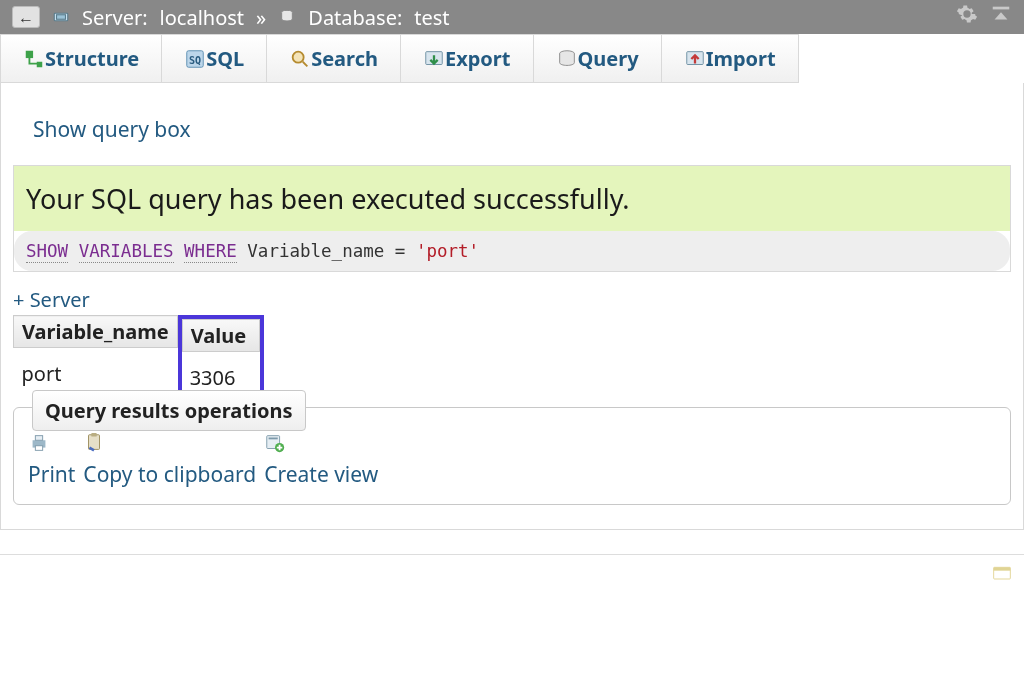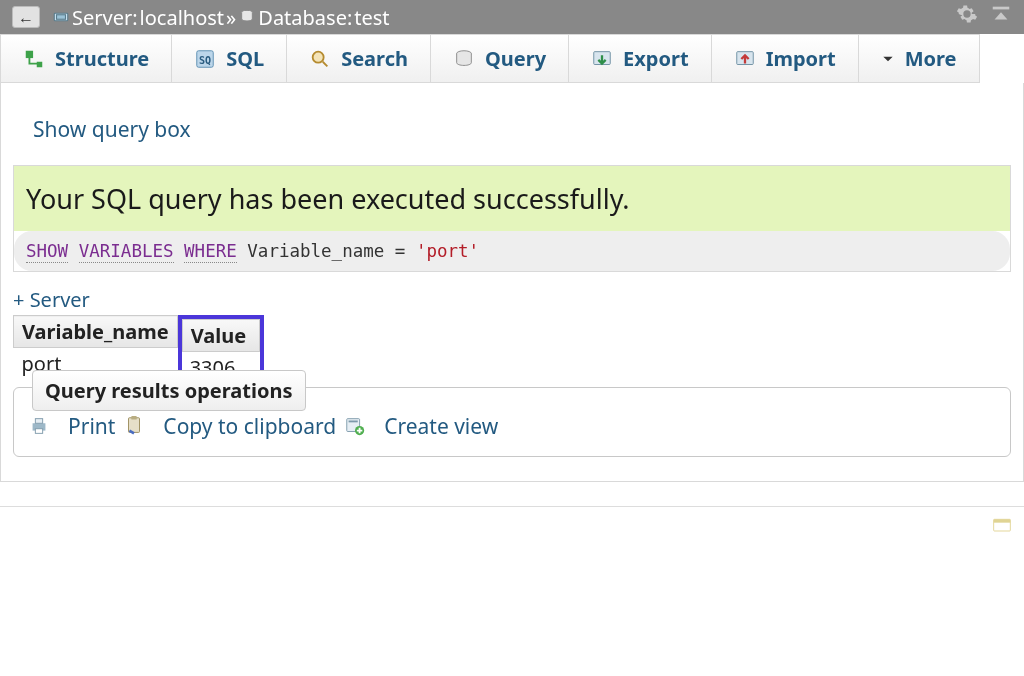--- a/index.html
+++ b/index.html
@@ -2,28 +2,28 @@
 <html><head>
 <meta charset="utf-8">
 <style>
   * { box-sizing: border-box; margin: 0; padding: 0; }
   html, body { width: 1024px; height: 676px; overflow: hidden; font-family: system-ui, -apple-system, Helvetica, Arial, sans-serif; font-size: 20px; color: #222; background: #fff; }
   a { text-decoration: none; color: #0056b3; }
 
   
   .crumb-bar { height: 34px; background: #888; color: #fff; display: flex; align-items: center; padding: 0 12px; gap: 12px; font-size: 20px; }
   .crumb-back { color: #333; background: #e2e2e2; border: 1px solid #bbb; border-radius: 3px; width: 28px; height: 22px; display: flex; align-items: center; justify-content: center; font-size: 16px; }
-  .crumb-text { display: flex; align-items: center; gap: 2px; }
+  .crumb-text { display: flex; align-items: center; gap: 12px; }
   .crumb-icon { width: 18px; height: 18px; display: inline-flex; align-items: center; justify-content: center; }
   .crumb-right { margin-left: auto; display: flex; gap: 12px; align-items: center; }
   .gear-icon svg, .caret-top svg { fill: #c9c9c9; }
 
   
   .tabs { display: flex; background: #fff; border-bottom: 0; }
-  .tab { display: flex; align-items: center; gap: 10px; padding: 10px 22px; border: 1px solid #d9d9d9; border-left: none; background: linear-gradient(#fff,#f0f0f0); color: #235a81; font-weight: 700; font-size: 20px; }
+  .tab { display: flex; align-items: center; padding: 10px 22px; border: 1px solid #d9d9d9; border-left: none; background: linear-gradient(#fff,#f0f0f0); color: #235a81; font-weight: 700; font-size: 20px; }
   .tab:first-child { border-left: 1px solid #d9d9d9; }
   .tab .ticon { width: 22px; height: 22px; display: inline-flex; align-items: center; justify-content: center; }
   .tab-more svg.caret { width: 14px; height: 14px; }
 
   
   .main { border: 1px solid #d9d9d9; border-top: none; padding: 16px 12px 24px 12px; }
 
   .show-query { color: #235a81; margin: 16px 6px 22px 20px; display: inline-block; font-size: 21px; }
 
   
@@ -34,29 +34,29 @@
   .sql-str { color: #b31d28; }
   .tools-bar { background: #cfe0ea; padding: 8px 10px 12px 10px; text-align: right; font-size: 20px; color: #333; }
   .tools-bar input[type=checkbox] { width: 17px; height: 17px; vertical-align: -2px; margin-right: 4px; }
   .tools-bar a { color: #235a81; }
   .tools-bar .bracket { color: #333; }
 
   
   .options-link { color: #235a81; margin: 14px 0 2px 0; display: inline-block; font-size: 20px; }
   table.results { border-collapse: collapse; margin-top: 0; }
   table.results th { text-align: left; background: linear-gradient(#f8f8f8,#e6e6e6); border: 1px solid #ccc; padding: 2px 8px; font-size: 20px; font-weight: 700; }
-  table.results td { padding: 2px 8px; font-size: 20px; }
+  table.results td { padding: 12px 8px; font-size: 20px; }
   .value-hl { border: 4px solid #4b36d9; display: inline-block; }
   .value-hl th, .value-hl td { display: block; }
 
   
   .fieldset { border: 1px solid #c8c8c8; border-radius: 6px; padding: 24px 14px 16px 14px; position: relative; }
   .legend { position: absolute; top: -18px; left: 18px; background: linear-gradient(#fff,#eee); border: 1px solid #c8c8c8; border-radius: 4px; padding: 6px 12px; font-weight: 700; font-size: 20px; }
   .ops-row { display: flex; gap: 8px; align-items: center; font-size: 21px; }
-  .ops-row a { color: #235a81; display: inline-flex; align-items: center; gap: 18px; }
+  .ops-row a { color: #235a81; display: inline-flex; gap: 6px; flex-direction: column; }
   .ops-icon { width: 22px; height: 22px; display: inline-flex; align-items: center; justify-content: center; }
 
   
   .bottom-hr { border: none; border-top: 1px solid #ddd; margin: 24px 0 8px 0; }
   .bottom-console { text-align: right; padding: 0 12px 8px 0; }
   .bottom-console .ticon { width: 20px; height: 20px; display: inline-flex; }
 
   
 </style>
 </head>
@@ -125,49 +125,43 @@
       <svg width="22" height="22" viewBox="0 0 24 24" fill="none" stroke="#b58b2f" stroke-width="2">
           <circle cx="10" cy="10" r="6" fill="#f4e4b8"></circle>
           <path d="M15 15l5 5"></path>
         </svg>
     </span>
     <span>Search</span>
   </div>
   <div class="tab">
     <span class="ticon">
       <svg width="22" height="22" viewBox="0 0 24 24">
+          <rect x="3" y="4" width="18" height="14" rx="1" fill="#d8e5ee" stroke="#6a8ca0"></rect>
+          <path d="M12 8v9M8 13l4 4 4-4" stroke="#2f8f4a" stroke-width="2.5" fill="none"></path>
+        </svg>
+    </span>
+    <span>Export</span>
+  </div>
+  <div class="tab">
+    <span class="ticon">
+      <svg width="22" height="22" viewBox="0 0 24 24">
           <ellipse cx="12" cy="6" rx="8" ry="3" fill="#e6e6e6" stroke="#888"></ellipse>
           <path d="M4 6v10c0 1.7 3.6 3 8 3s8-1.3 8-3V6" fill="#e6e6e6" stroke="#888"></path>
         </svg>
     </span>
     <span>Query</span>
   </div>
   <div class="tab">
     <span class="ticon">
       <svg width="22" height="22" viewBox="0 0 24 24">
           <rect x="3" y="4" width="18" height="14" rx="1" fill="#d8e5ee" stroke="#6a8ca0"></rect>
-          <path d="M12 8v9M8 13l4 4 4-4" stroke="#2f8f4a" stroke-width="2.5" fill="none"></path>
-        </svg>
-    </span>
-    <span>Export</span>
-  </div>
-  <div class="tab">
-    <span class="ticon">
-      <svg width="22" height="22" viewBox="0 0 24 24">
-          <rect x="3" y="4" width="18" height="14" rx="1" fill="#d8e5ee" stroke="#6a8ca0"></rect>
           <path d="M12 17V8M8 12l4-4 4 4" stroke="#c43a3a" stroke-width="2.5" fill="none"></path>
         </svg>
     </span>
     <span>Import</span>
-  </div>
-  <div class="tab tab-more">
-    <svg class="caret" viewBox="0 0 24 24">
-        <path d="M4 8l8 8 8-8z" fill="#333"></path>
-      </svg>
-    <span>More</span>
   </div>
 </div>
 
 <div class="main">
 
   <a href="#" class="show-query">Show query box</a>
 
   <div class="success-panel">
     <div class="success-banner">Your SQL query has been executed successfully.</div>
     <div class="sql-box">

